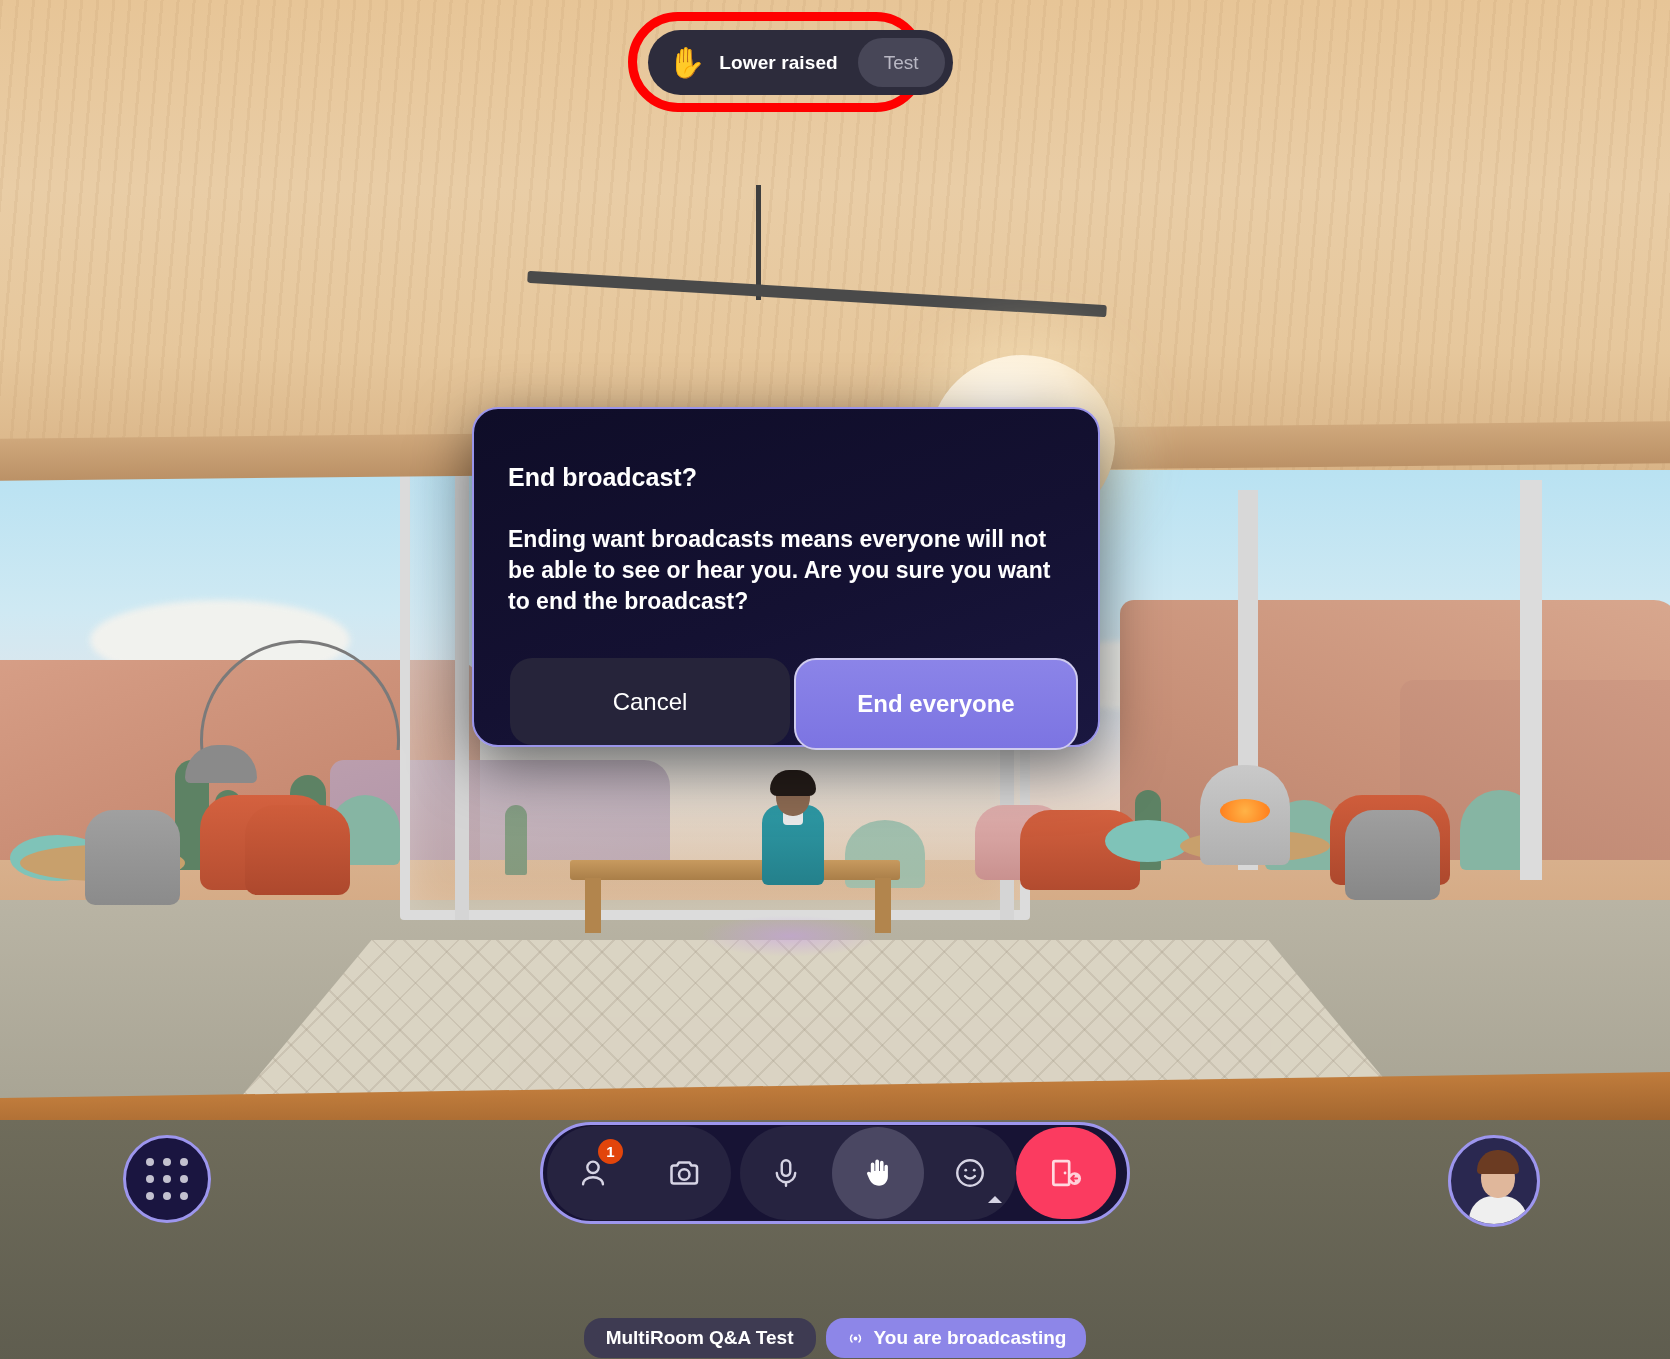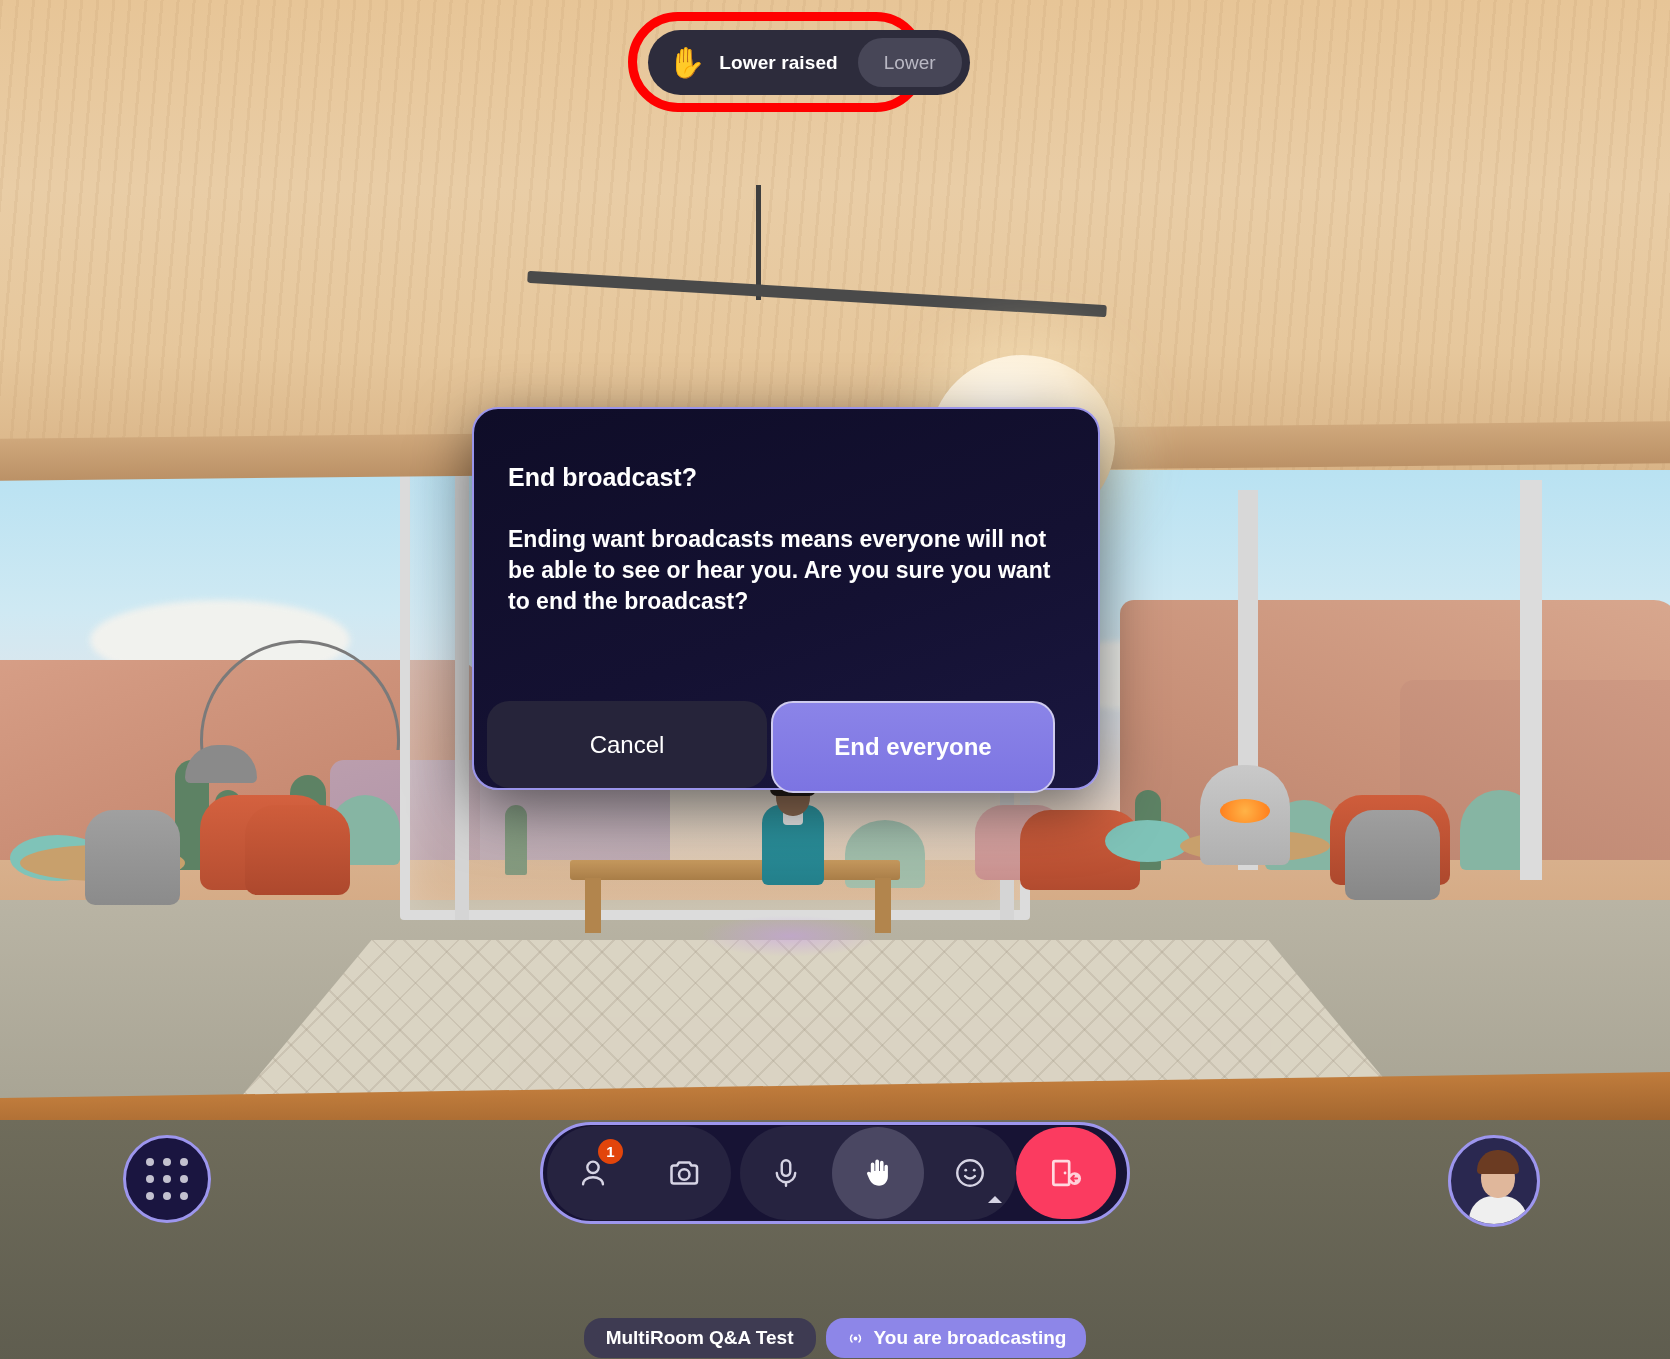--- a/index.html
+++ b/index.html
@@ -187,38 +187,38 @@
   #lower-button {
     background:#474657; color:#b9b8c4; border:none; cursor:pointer;
     font-family:"Liberation Sans", sans-serif;
     font-size:19px; font-weight:normal;
     height:49px; padding:0 26px; border-radius:26px;
   }
 
   
   #modal-backdrop { position:absolute; inset:0; z-index:30; pointer-events:none; }
   #end-broadcast-dialog {
-    position:absolute; left:472px; top:407px; width:628px; height:383px;
+    position:absolute; left:472px; top:407px; width:628px; height:340px;
     background: linear-gradient(160deg, #0f0d28 0%, #141132 55%, #1a1740 100%);
     border:2px solid #9a94ea;
     border-radius:26px;
     box-shadow: 0 18px 60px rgba(0,0,0,.55);
     z-index:31;
     padding:54px 34px 0 34px;
     display:flex; flex-direction:column;
   }
   #dialog-title {
     color:#ffffff; font-size:25px; font-weight:bold; margin-bottom:32px;
   }
   #dialog-body {
     color:#ffffff; font-size:23px; font-weight:bold; line-height:1.35;
     max-width:545px;
   }
   #dialog-actions {
-    position:absolute; left:13px; bottom:0; width:568px;
+    position:absolute; left:36px; bottom:0; width:568px;
     display:flex; gap:4px;
   }
   .dlg-btn {
     flex:1; height:87px; border:none; cursor:pointer;
     font-family:"Liberation Sans", sans-serif;
     font-size:24px; color:#ffffff;
     border-radius:22px 22px 0 0;
   }
   #cancel-button { background:#26243a; border-radius:22px; height:87px; margin-bottom:-3px;}
   #end-broadcast-button {
@@ -364,21 +364,21 @@
 
   <div class="floor-band"></div>
   <div class="floor-dark"></div>
 </div>
 
 <div id="hand-raised-highlight"></div>
 
 <div id="hand-raised-pill">
   <span class="hand-emoji">✋</span>
   <span class="hand-raised-label">Lower raised</span>
-  <button id="lower-button">Lower</button>
+  <button id="lower-button">Test</button>
 </div>
 
 <div id="modal-backdrop"></div>
 
 <div id="end-broadcast-dialog">
   <div id="dialog-title">End broadcast?</div>
   <div id="dialog-body">Ending want broadcasts means everyone will not be able to see or hear you. Are you sure you want to end the broadcast?</div>
 
   <div id="dialog-actions">
     <button class="dlg-btn" id="cancel-button">Cancel</button>

